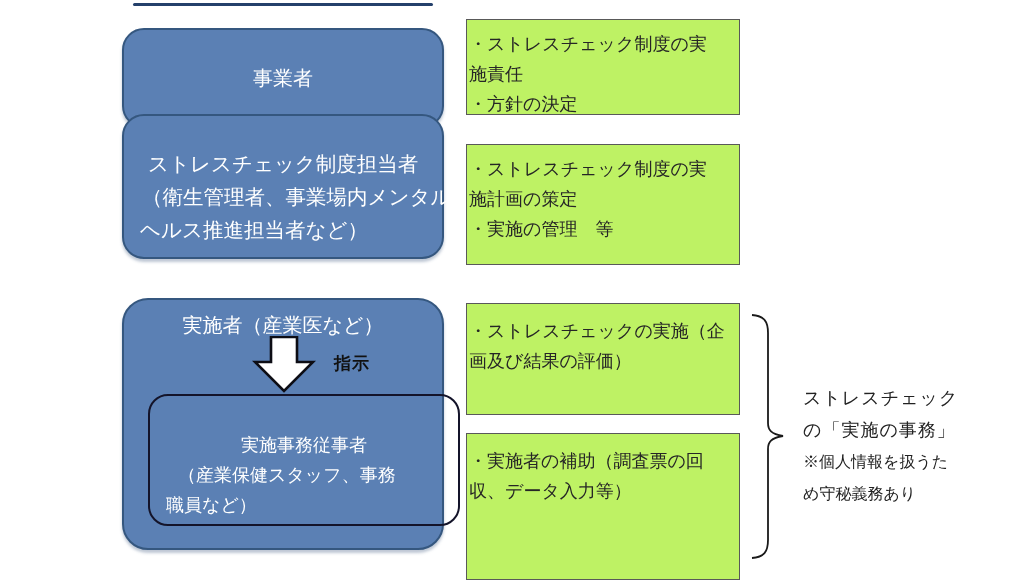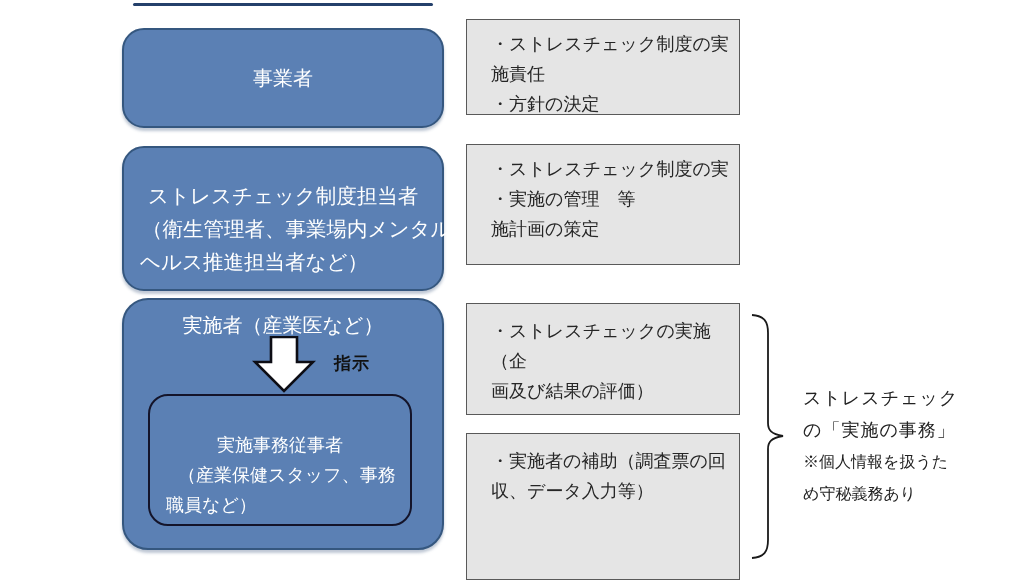--- a/index.html
+++ b/index.html
@@ -18,43 +18,43 @@
   .bbox {
     position:absolute; box-sizing:border-box;
     background:#5b80b4; border:2px solid #35577f; border-radius:22px;
     box-shadow:0 3px 3px rgba(110,130,160,.45);
     color:#ffffff;
   }
   .bbox-center { display:flex; align-items:center; justify-content:center; }
   .bbox-line { white-space:pre; }
 
   .employer-box   { left:122px; top:14px;  width:322px; height:100px; font-size:20px;margin-top:14px; }
-  .coord-box      { left:122px; top:146px; width:322px; height:145px; font-size:20.5px; }
+  .coord-box      { left:122px; top:114px; width:322px; height:145px; font-size:20.5px; }
   .coord-box .l1  { padding:31px 0 0 24px; line-height:33px; }
   .coord-box .l2  { padding-left:18px;  line-height:33px;text-align:center; }
   .coord-box .l3  { padding-left:16px; line-height:33px; }
   .impl-box       { left:122px; top:298px; width:322px; height:252px; border-radius:26px; }
   .impl-title     { position:absolute; left:0; top:12px; width:100%; text-align:center; font-size:20px; }
 
   
   .staff-box {
     position:absolute; box-sizing:border-box;
-    left:24px; top:94px; width:264px; height:132px;
+    left:24px; top:94px; width:312px; height:132px;
     border:2.5px solid #14142a; border-radius:20px;
     font-size:18px; line-height:30px;
   }
   .staff-box .l1 { padding-top:34px; text-align:center; }
   .staff-box .l2 { padding-left:28px; }
   .staff-box .l3 { padding-left:16px; }
 
   
   .wbox {
-    position:absolute; box-sizing:border-box; background:#e5e5e5;
+    position:absolute; box-sizing:border-box; background:#bef264;
     border:1.4px solid #595959; color:#262626;
-    font-size:18px; line-height:30px; padding:9px 4px 0 24px;
+    font-size:18px; line-height:30px; padding:9px 4px 0 2px;
   }
   .wbox1 { left:466px; top:19px;  width:274px; height:96px;  }
   .wbox2 { left:466px; top:144px; width:274px; height:121px; }
   .wbox3 { left:466px; top:303px; width:274px; height:112px; padding-top:12px; }
   .wbox4 { left:466px; top:433px; width:274px; height:147px; padding-top:12px; }
 
   
   .arrow-wrap { position:absolute; left:252px; top:336px; width:64px; height:58px; }
   .arrow-label {
     position:absolute; left:334px; top:352px;
@@ -87,22 +87,22 @@
   </div>
 
   <div class="bbox coord-box">
     <div class="bbox-line l1">ストレスチェック制度担当者</div>
     <div class="bbox-line l2">（衛生管理者、事業場内メンタル</div>
     <div class="bbox-line l3">ヘルス推進担当者など）</div>
   </div>
 
   <div class="wbox wbox2">
     <div class="wline">・ストレスチェック制度の実</div>
+    <div class="wline">施計画の策定</div>
     <div class="wline">・実施の管理　等</div>
-    <div class="wline">施計画の策定</div>
   </div>
 
   <div class="bbox impl-box">
     <div class="impl-title">実施者（産業医など）</div>
 
     <div class="staff-box">
       <div class="l1">実施事務従事者</div>
       <div class="l2">（産業保健スタッフ、事務</div>
       <div class="l3">職員など）</div>
     </div>

